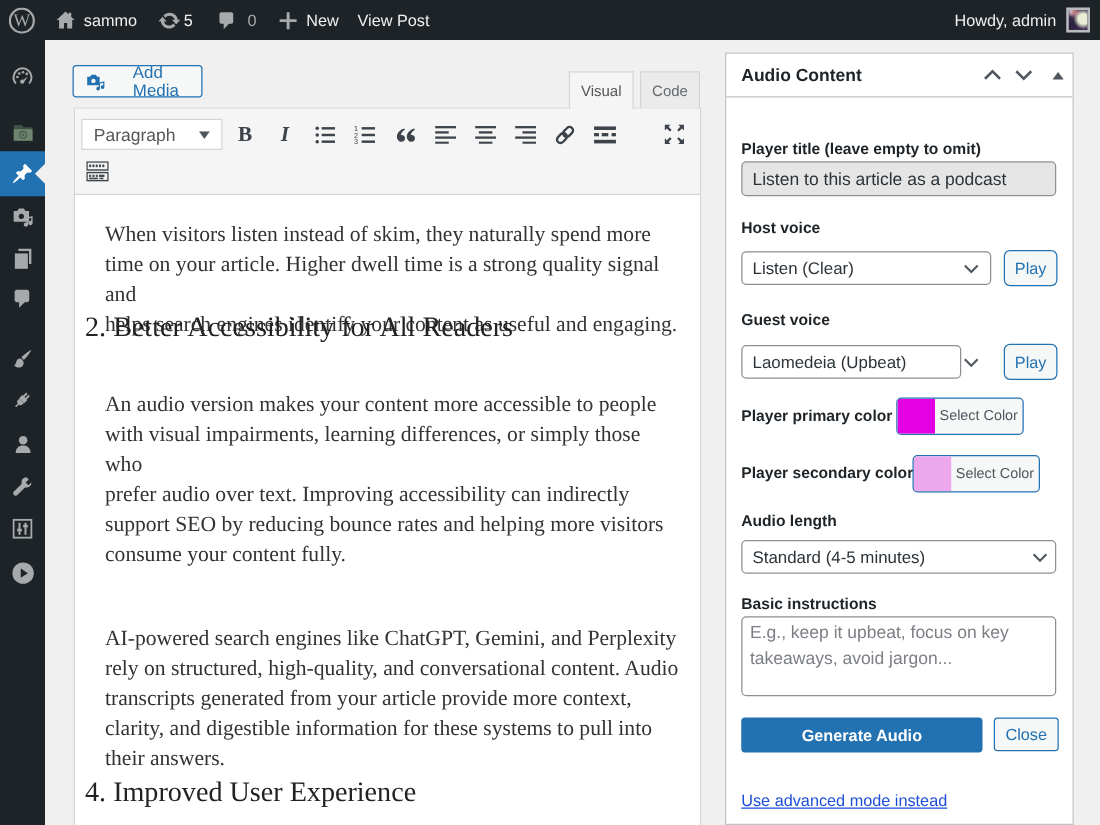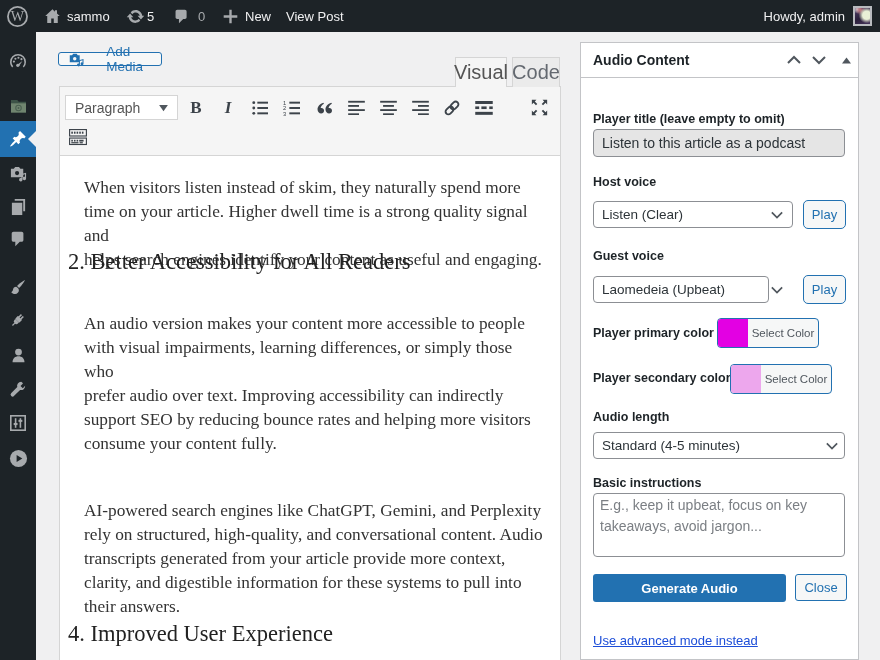--- a/index.html
+++ b/index.html
@@ -6,24 +6,24 @@
   #root{position:relative;width:880px;height:660px;background:#f0f0f1;
     font-family:"Liberation Sans",sans-serif;overflow:hidden;}
   .abs{position:absolute;}
   
   #adminbar{position:absolute;left:0;top:0;width:880px;height:32px;background:#1d2327;color:#f0f0f1;font-size:13px;}
   #adminbar .item{position:absolute;top:0;height:32px;display:flex;align-items:center;}
   
   #sidemenu{position:absolute;left:0;top:32px;width:36px;height:628px;background:#1d2327;}
   .micon{position:absolute;left:0;width:36px;display:flex;align-items:center;justify-content:center;}
   
-  #addmedia{position:absolute;left:58px;top:52px;width:104px;height:14px;box-sizing:border-box;
+  #addmedia{position:absolute;left:58px;top:52px;width:104px;height:26px;box-sizing:border-box;
     border:1px solid #2271b1;border-radius:3px;background:#f6f7f7;color:#2271b1;font-size:14px;
     display:flex;align-items:center;gap:16px;}
-  .tab{position:absolute;top:57px;height:30px;z-index:2;box-sizing:border-box;font-size:20px;display:flex;align-items:center;justify-content:center;}
+  .tab{position:absolute;top:57px;height:30px;z-index:2;box-sizing:border-box;font-size:12px;display:flex;align-items:center;justify-content:center;}
   #tab-visual{left:455px;width:52px;background:#f5f5f5;border:1px solid #d5d5d5;border-bottom:none;color:#555;}
   #tab-code{left:512px;width:48px;background:#ebebeb;border:1px solid #d5d5d5;border-bottom:none;color:#646970;}
   #editorwrap{position:absolute;left:59px;top:86px;width:502px;height:574px;box-sizing:border-box;
     border:1px solid #d5d5d5;background:#fff;}
   #toolbar{position:absolute;left:0;top:0;width:500px;height:69px;background:#f5f5f5;border-bottom:1px solid #d5d5d5;box-sizing:border-box;}
   #fmtselect{position:absolute;left:5px;top:8px;width:113px;height:25px;box-sizing:border-box;border:1px solid #d5d5d5;
     background:#fff;color:#555;font-size:14px;display:flex;align-items:center;}
   .tbtn{position:absolute;top:8px;width:28px;height:25px;display:flex;align-items:center;justify-content:center;color:#3c434a;}
   #content{position:absolute;left:0;top:69px;width:500px;height:504px;background:#fff;overflow:hidden;
     font-family:"Liberation Serif",serif;color:#333;}

